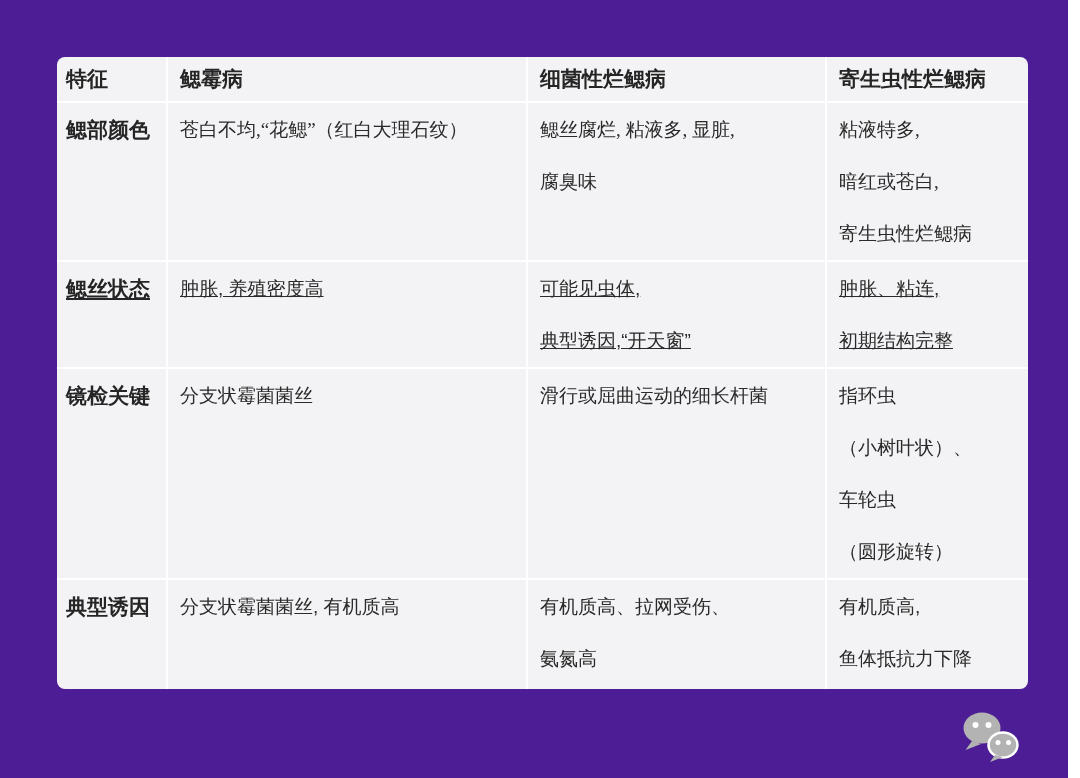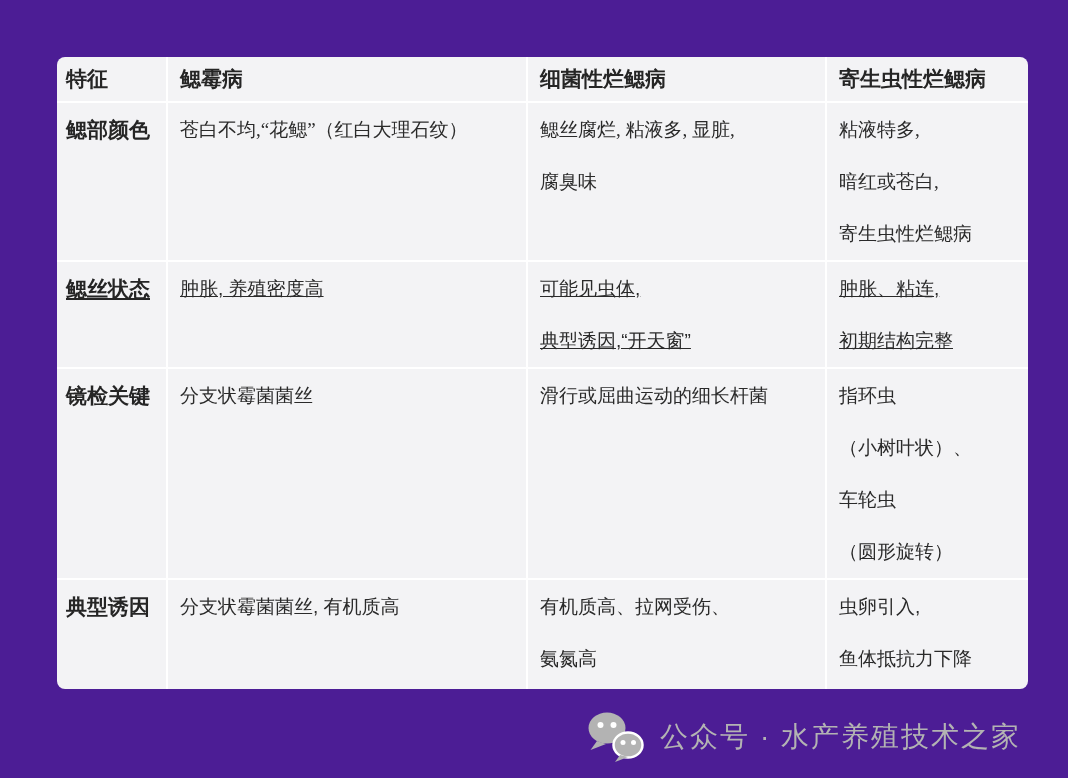--- a/index.html
+++ b/index.html
@@ -163,21 +163,21 @@
             <div class="ln">典型诱因</div>
           </td>
         <td>
           <div class="ln">分支状霉菌菌丝, 有机质高</div>
         </td>
         <td>
           <div class="ln">有机质高、拉网受伤、</div>
           <div class="ln">氨氮高</div>
         </td>
         <td>
-          <div class="ln">虫卵引入,</div>
+          <div class="ln">有机质高,</div>
           <div class="ln">鱼体抵抗力下降</div>
         </td>
       </tr>
     </tbody>
   </table>
 
   <div class="watermark">
     <svg class="wx-icon" width="62" height="54" viewBox="0 0 62 54">
       <g fill="#b3b3b3">
         <ellipse cx="23" cy="18" rx="18.5" ry="15.5"></ellipse>
@@ -189,16 +189,15 @@
       </g>
       <g>
         <ellipse cx="44" cy="35" rx="14.5" ry="12.5" fill="#b3b3b3" stroke="#ffffff" stroke-width="2.5"></ellipse>
         <path d="M36 45 L31 52 L44 47 Z" fill="#b3b3b3"></path>
       </g>
       <g fill="#ffffff">
         <circle cx="39" cy="32.5" r="2.5"></circle>
         <circle cx="49.5" cy="32.5" r="2.5"></circle>
       </g>
     </svg>
-    <span>公众号 · 水产养殖技术之家</span>
   </div>
 
 </div>
 
 </body></html>

